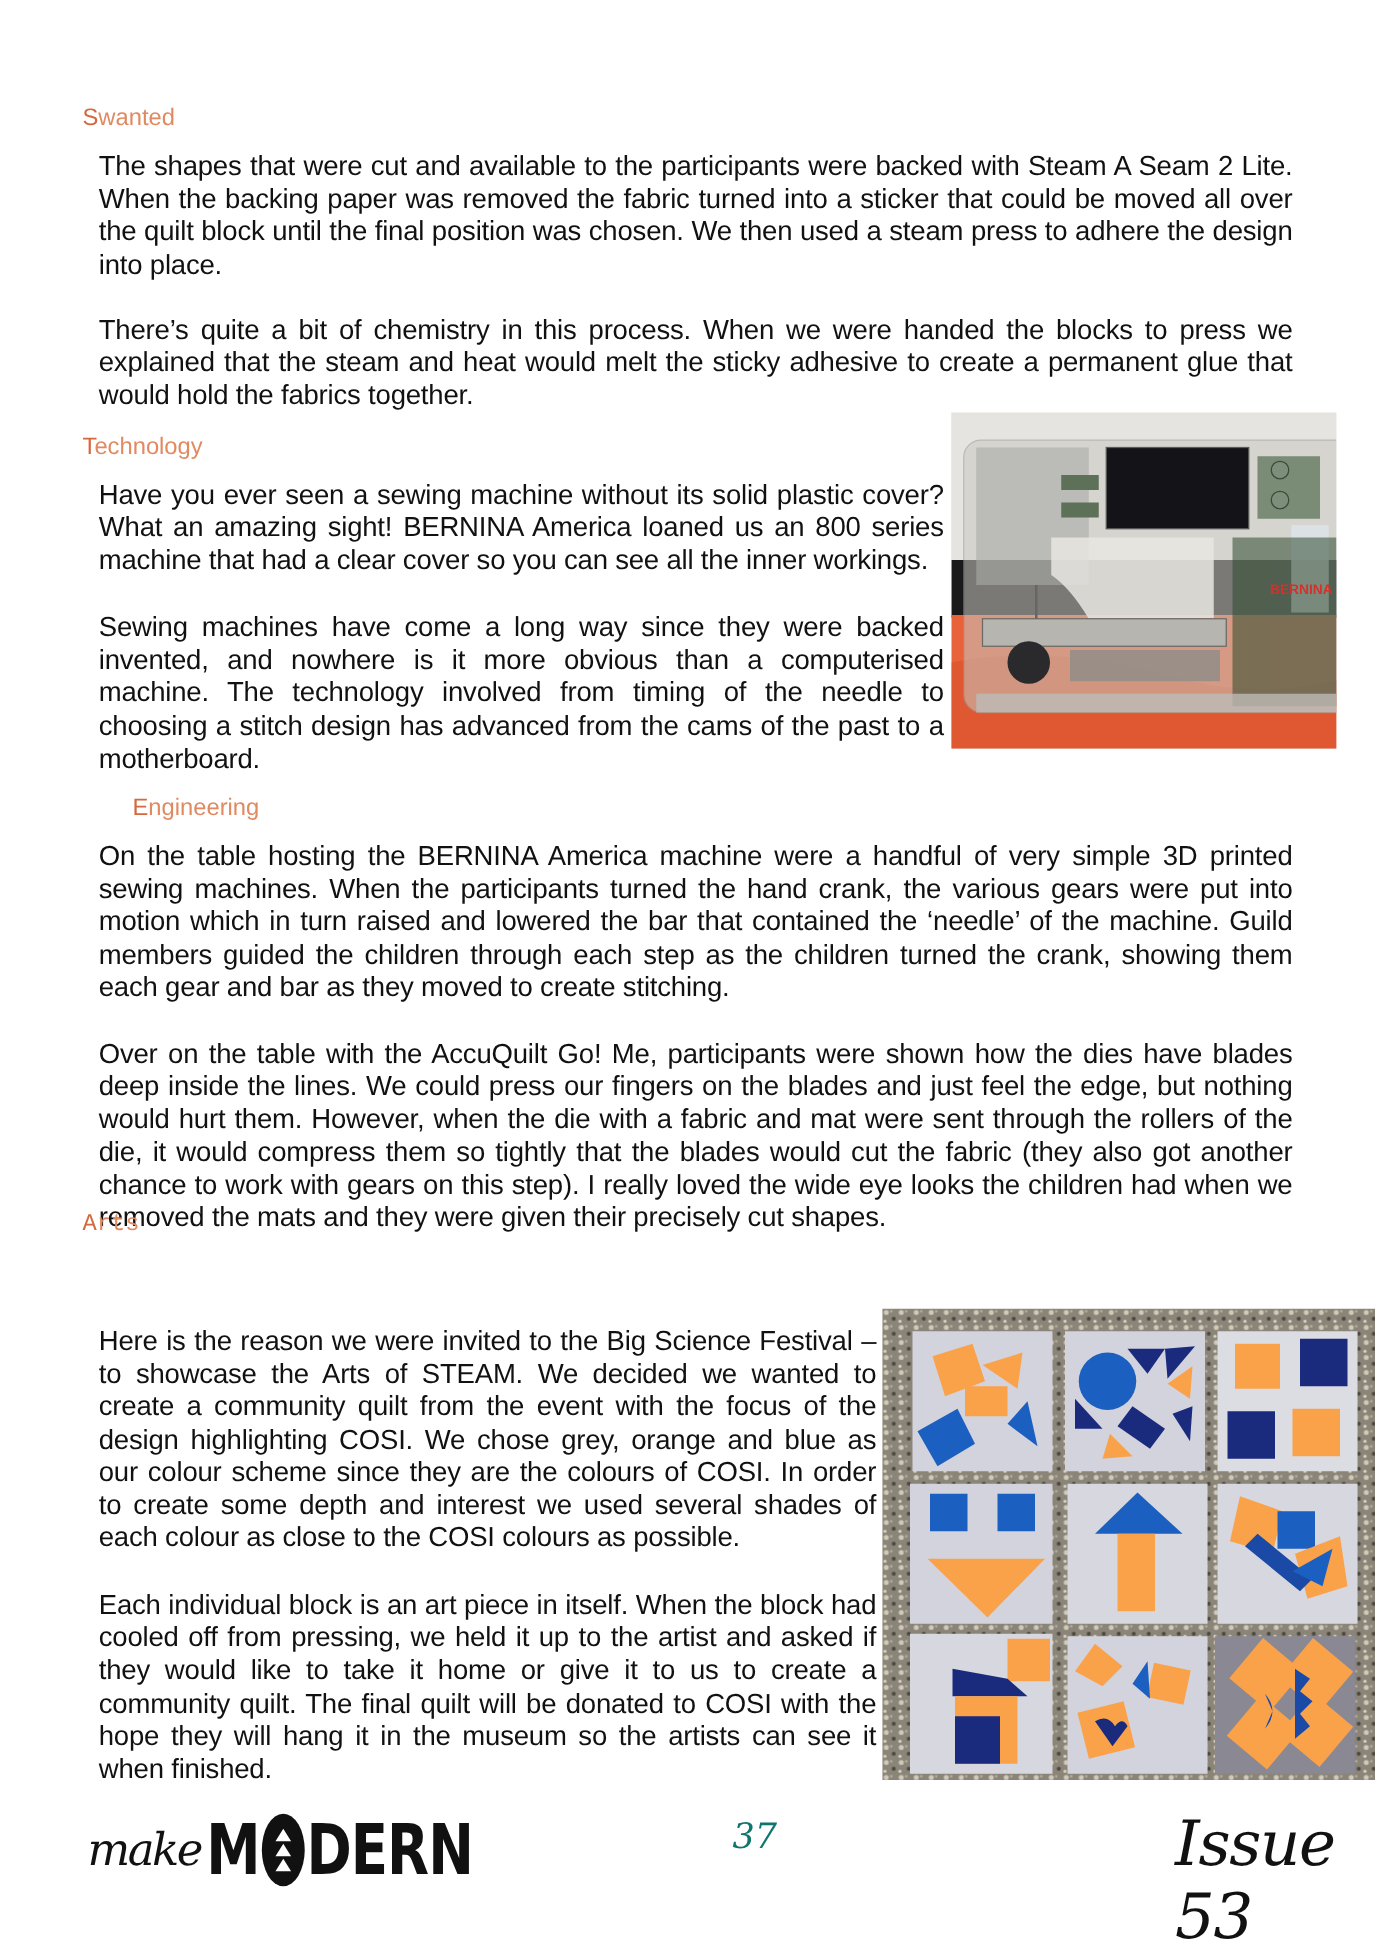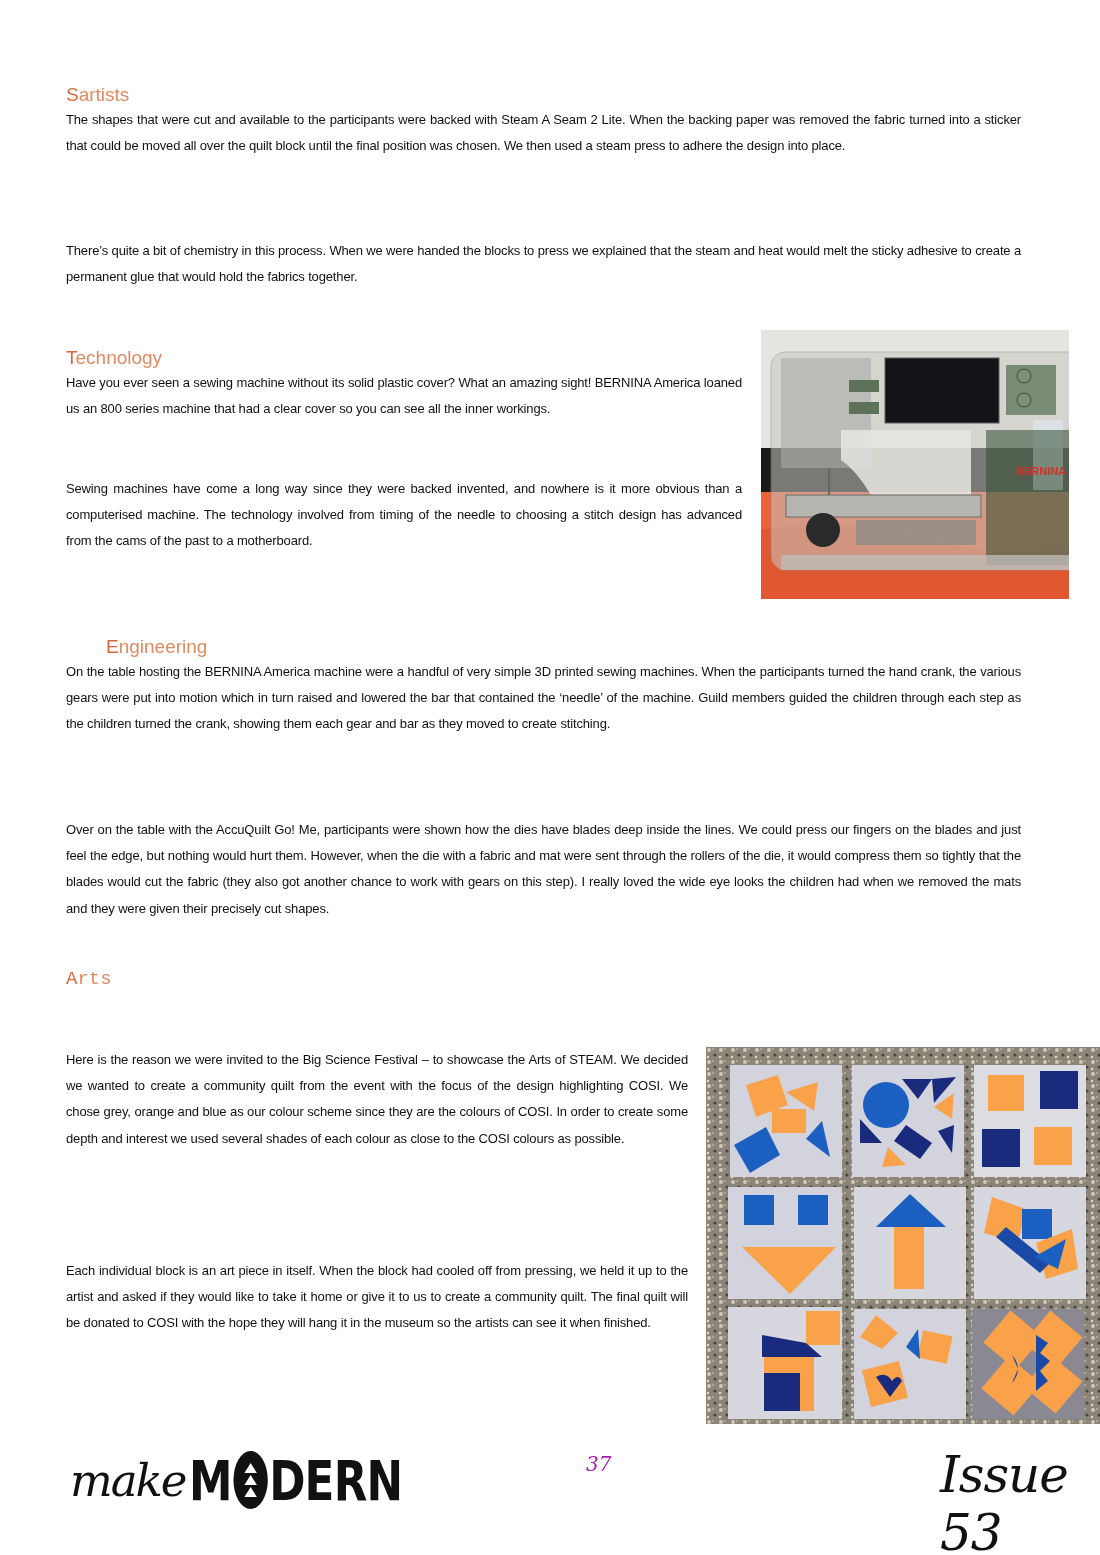--- a/index.html
+++ b/index.html
@@ -1,38 +1,38 @@
 <!DOCTYPE html>
 <html><head>
 <meta charset="utf-8">
 <style>
   html, body { margin:0; padding:0; background:#fff; }
   body { width:1100px; height:1555px; position:relative; overflow:hidden;
          font-family:"Liberation Sans", sans-serif; color:#111; }
   .h { position:absolute; left:66px; font-size:19px; color:#e08a62; line-height:22px; }
   .h .cap { color:#d5693e; }
-  .p { position:absolute; left:66px; font-size:13px; line-height:26.2px; text-align:justify;
-       letter-spacing:-0.15px; margin:0; }
+  .p { position:absolute; left:66px; font-size:22px; line-height:26.2px; text-align:justify;
+       letter-spacing:-0.15px; margin:13px; }
   .full { width:955px; }
   .narrow1 { width:676px; }
   .narrow2 { width:622px; }
   .photo { position:absolute; overflow:hidden; }
   #machine { left:761px; top:330px; width:308px; height:269px; background:#e9e7e4; }
   #quilt { left:706px; top:1047px; width:394px; height:377px; background:#8f8a7e; }
   .footer-logo { position:absolute; left:70px; top:1445px; height:70px; display:flex; align-items:center; }
-  .make { font-family:"DejaVu Serif", serif; font-style:italic; font-size:45px; color:#111; letter-spacing:-2px; margin-right:4px; }
+  .make { font-family:"DejaVu Serif", serif; font-style:italic; font-size:36px; color:#111; letter-spacing:-2px; margin-right:4px; }
   .modern { font-family:"DejaVu Sans", sans-serif; font-weight:bold; font-size:56px; color:#111; letter-spacing:-1px; transform:scaleX(0.78); transform-origin:left center; display:inline-flex; align-items:center; }
   .o-circle { display:inline-block; width:44px; height:58px; border-radius:50%; background:#111; position:relative; margin:0 2px; }
-  .pagenum { position:absolute; left:586px; top:1452px; font-family:"DejaVu Serif", serif; font-style:italic; font-size:20px; color:#a21caf; }
+  .pagenum { position:absolute; left:586px; top:1452px; font-family:"DejaVu Serif", serif; font-style:italic; font-size:28px; color:#0f766e; }
   .issue { position:absolute; left:940px; top:1446px; font-family:"DejaVu Serif", serif; font-style:italic; font-size:50px; color:#111; letter-spacing:-1px; }
 </style>
 </head>
 <body>
 
-<div class="h" style="top:84px;"><span class="cap">S</span><span>artists</span></div>
+<div class="h" style="top:84px;"><span class="cap">S</span><span>wanted</span></div>
 <p class="p full" style="top:107px;">The shapes that were cut and available to the participants were backed with Steam A Seam 2 Lite. When the backing paper was removed the fabric turned into a sticker that could be moved all over the quilt block until the final position was chosen. We then used a steam press to adhere the design into place.</p>
 <p class="p full" style="top:238px;">There’s quite a bit of chemistry in this process. When we were handed the blocks to press we explained that the steam and heat would melt the sticky adhesive to create a permanent glue that would hold the fabrics together.</p>
 
 <div class="h" style="top:347px;"><span class="cap">T</span><span>echnology</span></div>
 <p class="p narrow1" style="top:370px;">Have you ever seen a sewing machine without its solid plastic cover? What an amazing sight! BERNINA America loaned us an 800 series machine that had a clear cover so you can see all the inner workings.</p>
 <p class="p narrow1" style="top:476px;">Sewing machines have come a long way since they were backed invented, and nowhere is it more obvious than a computerised machine. The technology involved from timing of the needle to choosing a stitch design has advanced from the cams of the past to a motherboard.</p>
 
 <div class="photo" id="machine">
   <svg width="339" height="269" viewBox="0 0 339 269">
     <rect x="0" y="0" width="339" height="120" fill="#e6e4e0"></rect>

